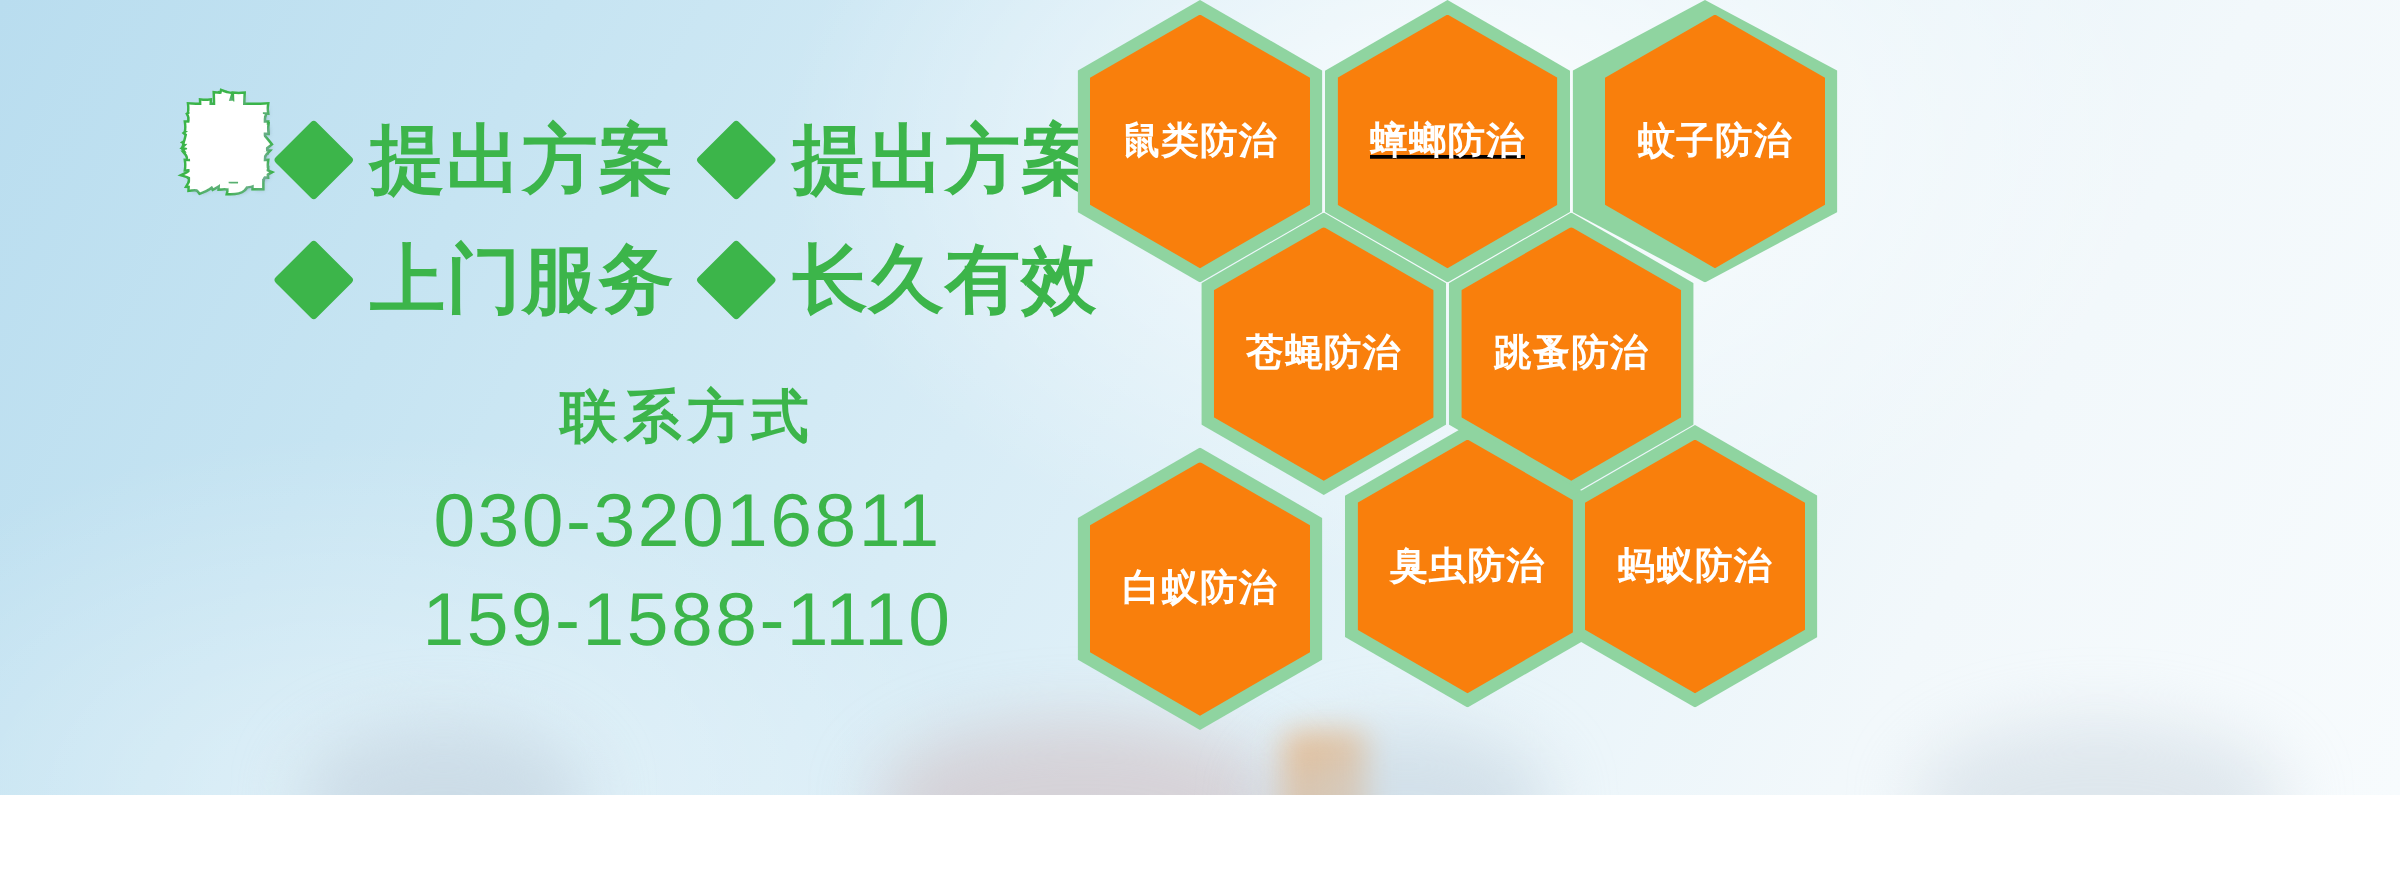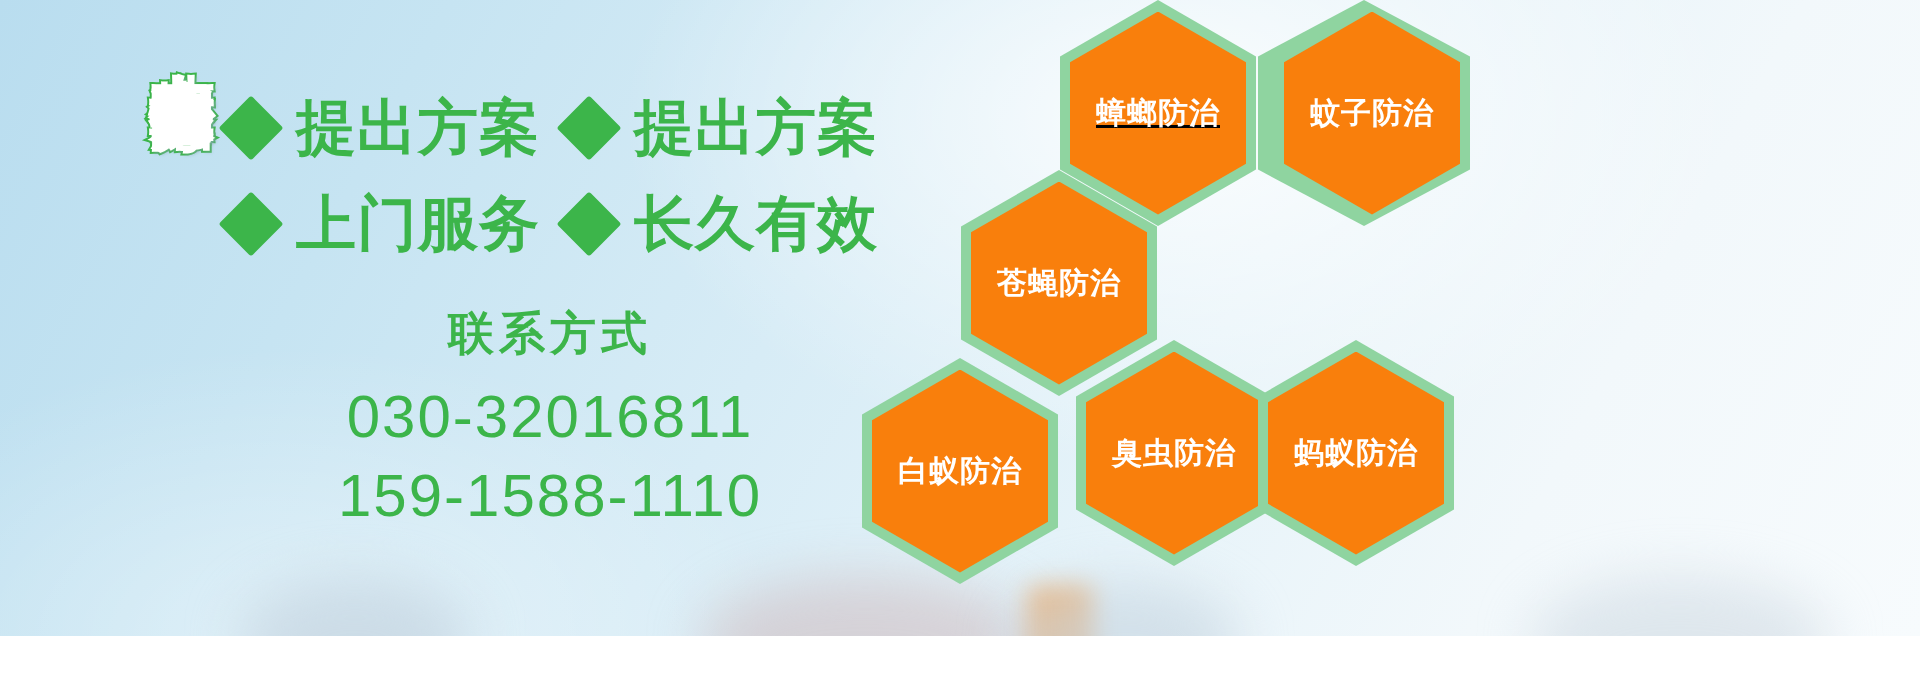--- a/index.html
+++ b/index.html
@@ -212,39 +212,49 @@
   </div>
 
   <div class="contact">
     <div class="contact-title">联系方式</div>
     <div class="contact-phone">030-32016811</div>
     <div class="contact-phone">159-1588-1110</div>
   </div>
 
   <div class="hex-grid">
 
+    <div class="hex r1c1">
+      <div class="hex-inner">
+        <span class="hex-label">鼠类防治</span>
+      </div>
+    </div>
 
     <div class="hex r1c2">
       <div class="hex-inner">
         <span class="hex-label">蟑螂防治</span>
       </div>
     </div>
 
     <div class="hex r1c3">
       <div class="hex-inner">
         <span class="hex-label">蚊子防治</span>
       </div>
     </div>
 
     <div class="hex r2c1">
       <div class="hex-inner">
         <span class="hex-label">苍蝇防治</span>
       </div>
     </div>
 
+    <div class="hex r2c2">
+      <div class="hex-inner">
+        <span class="hex-label">跳蚤防治</span>
+      </div>
+    </div>
 
     <div class="hex r3c1">
       <div class="hex-inner">
         <span class="hex-label">白蚁防治</span>
       </div>
     </div>
 
     <div class="hex r3c2">
       <div class="hex-inner">
         <span class="hex-label">臭虫防治</span>

